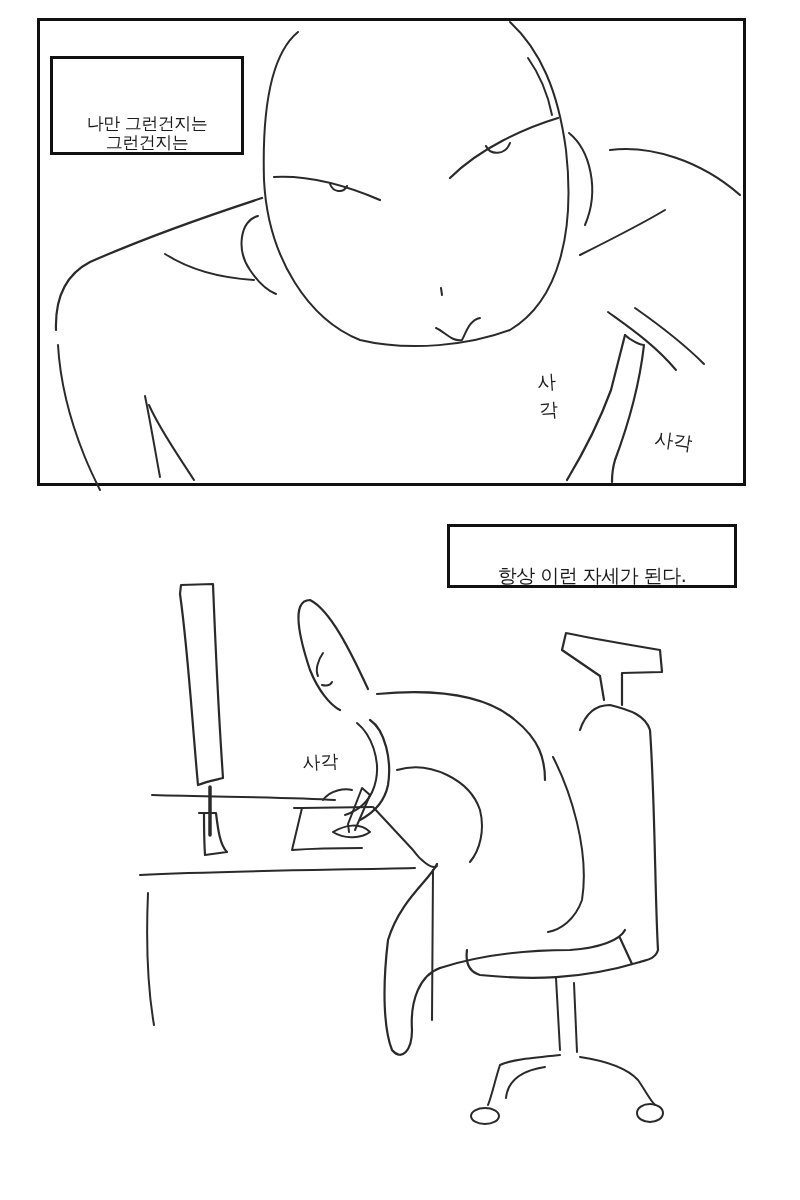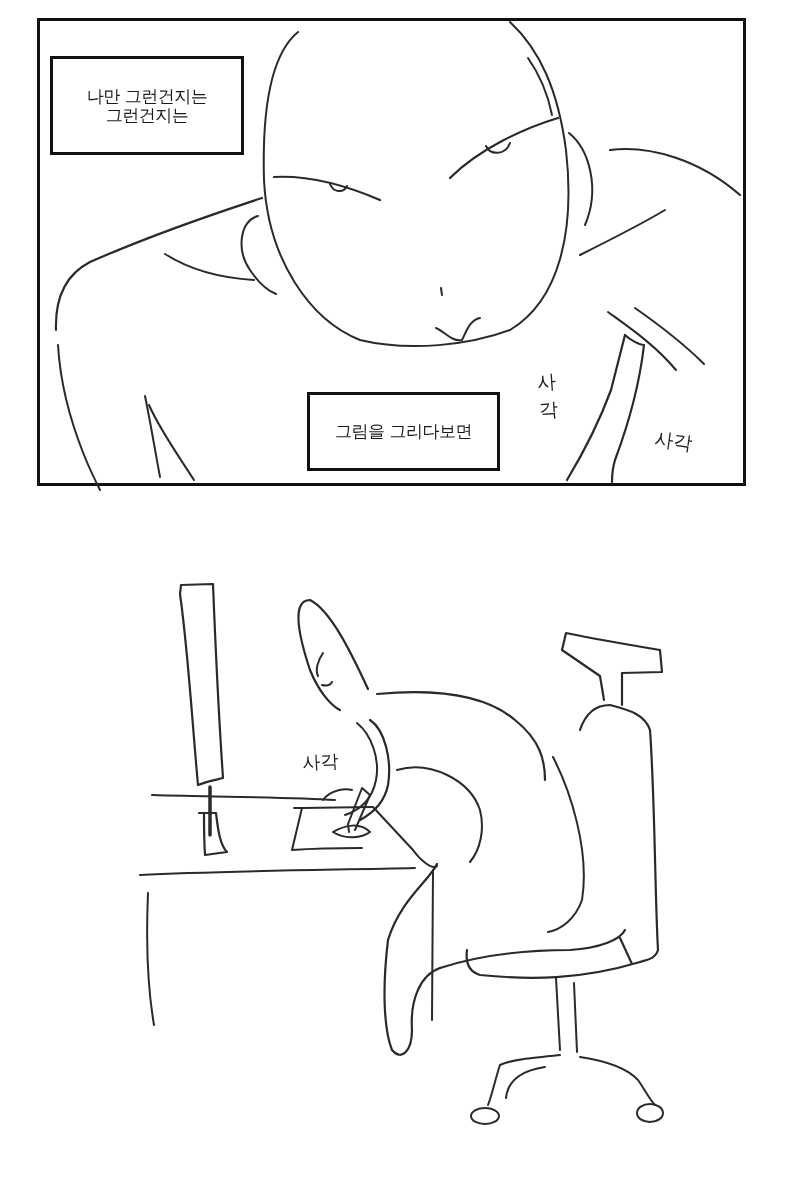--- a/index.html
+++ b/index.html
@@ -5,21 +5,21 @@
     html, body { margin: 0; padding: 0; background: #ffffff; }
     body { width: 800px; height: 1200px; position: relative; overflow: hidden;
            font-family: "DejaVu Sans", "Liberation Sans", sans-serif; color: #1a1a1a; }
     .page { position: absolute; left: 0; top: 0; width: 800px; height: 1200px; }
     .panel-frame { position: absolute; border: 3px solid #111; box-sizing: border-box; background: #fff; }
     .art { position: absolute; left: 0; top: 0; }
     .art path, .art line, .art polyline, .art ellipse {
       fill: none; stroke: #2a2a2a; stroke-linecap: round; stroke-linejoin: round;
     }
     .caption { position: absolute; background: #fff; border: 3px solid #111; box-sizing: border-box;
-               display: flex; align-items: center; justify-content: center; text-align: center;
+               display: flex; align-items: flex-end; justify-content: center; text-align: center;
                font-size: 17px; line-height: 19px; letter-spacing: -0.5px; }
     .caption .line { display: block; white-space: nowrap; }
     .sfx { position: absolute; font-family: "DejaVu Sans", sans-serif; color: #222;
            font-size: 19px; line-height: 20px; transform-origin: left top; white-space: nowrap; }
   </style>
 </head>
 <body>
 
 <div class="page">
 
@@ -54,28 +54,28 @@
     <path stroke-width="2" d="M635,308 C655,322 680,340 704,364"></path>
   </svg>
 
   <div class="caption" style="left:50px; top:56px; width:194px; height:99px;">
     <div>
       <span class="line">나만 그런건지는</span>
       <span class="line">그런건지는</span>
     </div>
   </div>
 
-  <div class="caption" style="left:307px; top:392px; width:193px; height:79px;">
-    <span class="line">그림을 그리다보면</span>
-  </div>
 
   <div class="sfx" style="left:536px; top:368px; width:30px; white-space:pre-line; line-height:28px; transform:rotate(-4deg);">사
 각</div>
   <div class="sfx" style="left:656px; top:428px; transform:rotate(8deg);">사각</div>
 
+  <div class="caption" style="left:447px; top:524px; width:290px; height:64px; font-size:19px;">
+    <span class="line">항상 이런 자세가 된다.</span>
+  </div>
 
   <svg class="art" width="800" height="1200" viewBox="0 0 800 1200">
 
     <path stroke-width="2.2" d="M181,585 L213,584 C216,660 219,720 223,778 C215,780 205,782 198,785 C192,720 188,650 180,594 Z"></path>
     <path stroke-width="3.5" d="M210,787 L210,835"></path>
     <path stroke-width="2.2" d="M199,813 L216,813 C218,830 220,845 227,852 L205,855 C204,840 204,825 204,813"></path>
 
     <path stroke-width="2" d="M152,795 C220,797 290,797 335,800"></path>
     <path stroke-width="2" d="M140,875 C220,871 330,870 415,868"></path>
     <path stroke-width="2" d="M373,807 L413,850 C420,860 432,870 437,866"></path>

